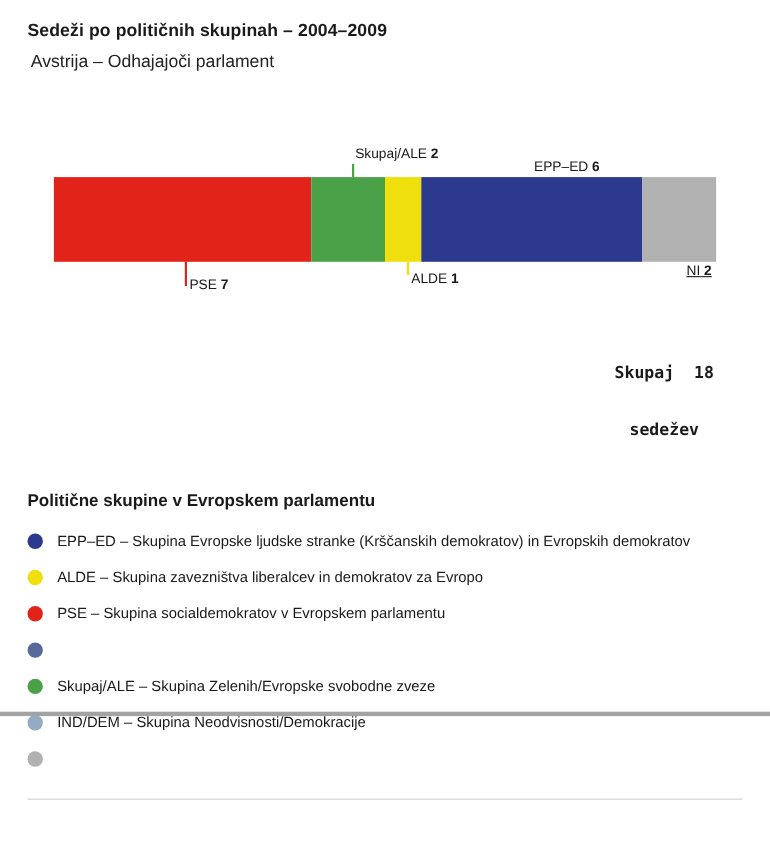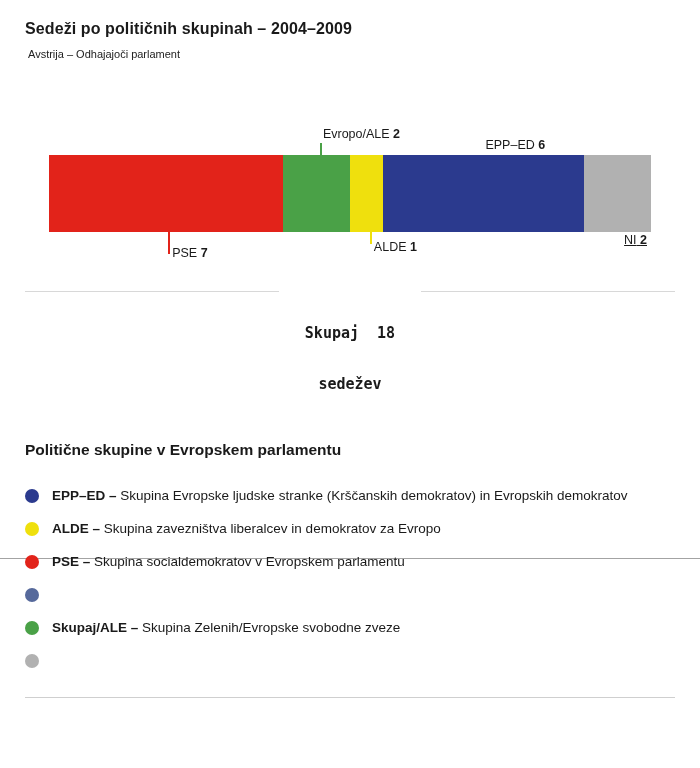--- a/index.html
+++ b/index.html
@@ -5,35 +5,35 @@
   html, body {
     margin: 0; padding: 0;
     width: 700px; height: 768px;
     background: #ffffff;
     font-family: "Liberation Sans", sans-serif;
     color: #1a1a1a;
     overflow: hidden;
   }
   .page {
     box-sizing: border-box;
-    width: 700px; height: 559px;
+    width: 700px; height: 651px;
     padding: 20px 25px 0;
     position: relative;
-    border-bottom: 1px solid #a3a3a3;
+    border-bottom: 4px solid #a3a3a3;
   }
   h1.title {
     margin: 0 0 10px;
     font-size: 16px;
     font-weight: 700;
     letter-spacing: .1px;
   }
   h2.subtitle {
     margin: 0;
     padding-left: 3px;
-    font-size: 11px;
+    font-size: 16px;
     font-weight: 400;
     color: #222;
   }
   
   .chart {
     position: relative;
     margin: 68px 24px 0;
     height: 145px;
   }
   .bar {
@@ -58,70 +58,71 @@
   .ln-verts  { top: 15px; left: 45%; height: 12px; }
   .lbl-epp   { top: 10px; left: 72.5%; }
   .ln-pse    { top: 104px; left: 19.8%; height: 22px; }
   .lbl-pse   { top: 118px; left: 19.8%; padding-left: 4px; }
   .ln-alde   { top: 104px; left: 53.3%; height: 12px; }
   .lbl-alde  { top: 112px; left: 53.3%; padding-left: 4px; }
   .lbl-ni    { top: 105px; right: 4px; text-decoration: underline; }
   
   .total {
     display: flex;
-    align-items: flex-start;
+    align-items: flex-end;
     margin: 18px 0 0;
+    flex-direction: column;
   }
   .total .rule { flex: 1; height: 1px; background: #d8d8d8; }
   .total-text {
     padding: 0 26px;
     text-align: center;
     font-family: "DejaVu Sans Mono", monospace;
     font-weight: 700;
     font-size: 15px;
     line-height: 17px;
     white-space: pre;
   }
   
   h3.legend-heading {
-    margin: 14px 0 20px;
+    margin: 14px 0 10px;
     font-size: 15.5px;
     font-weight: 700;
   }
   .legend-item {
     display: flex;
     align-items: center;
     height: 33px;
   }
   .dot {
     width: 14px; height: 14px;
     border-radius: 50%;
     margin-right: 13px;
     flex: none;
   }
   .legend-text { font-size: 13.5px; }
-  .legend-text b { font-weight: 700; }
+  .legend-text b { font-weight: 400; }
   
   hr.sep {
     border: none;
     border-top: 1px solid #cfcfcf;
     margin: 20px 0 0;
   }
 </style>
 </head>
 <body>
 
 <div class="page">
 
   <h1 class="title">Sedeži po političnih skupinah – 2004–2009</h1>
   <h2 class="subtitle">Avstrija – Odhajajoči parlament</h2>
 
   <div class="chart">
 
-    <span class="callout lbl-verts"><span>Evropo/ALE</span>&nbsp;<b>2</b></span>
+    <span class="callout lbl-verts"><span>Skupaj/ALE</span>&nbsp;<b>2</b></span>
     <span class="cline ln-verts" style="background: rgb(74, 161, 71);"></span>
 
     <span class="callout lbl-epp"><span>EPP–ED</span>&nbsp;<b>6</b></span>
 
     <div class="bar">
         <div title="PSE 7" style="flex: 7 1 0%; background: rgb(226, 35, 26);"></div>
         <div title="Verts/ALE 2" style="flex: 2 1 0%; background: rgb(74, 161, 71);"></div>
         <div title="ALDE 1" style="flex: 1 1 0%; background: rgb(239, 224, 13);"></div>
         <div title="EPP–ED 6" style="flex: 6 1 0%; background: rgb(43, 58, 142);"></div>
         <div title="NI 2" style="flex: 2 1 0%; background: rgb(177, 177, 177);"></div>
@@ -161,19 +162,23 @@
         <span class="legend-text"><b>PSE –</b> Skupina socialdemokratov v Evropskem parlamentu</span>
       </div>
       <div class="legend-item">
         <span class="dot" style="background: rgb(86, 105, 155);"></span>
       </div>
       <div class="legend-item">
         <span class="dot" style="background: rgb(74, 161, 71);"></span>
         <span class="legend-text"><b>Skupaj/ALE –</b> Skupina Zelenih/Evropske svobodne zveze</span>
       </div>
       <div class="legend-item">
+        <span class="dot" style="background: rgb(147, 171, 195);"></span>
+        <span class="legend-text"><b>IND/DEM –</b> Skupina Neodvisnosti/Demokracije</span>
+      </div>
+      <div class="legend-item">
         <span class="dot" style="background: rgb(177, 177, 177);"></span>
       </div>
     </div>
 
   <hr class="sep">
 
 </div>
 
 </body></html>

